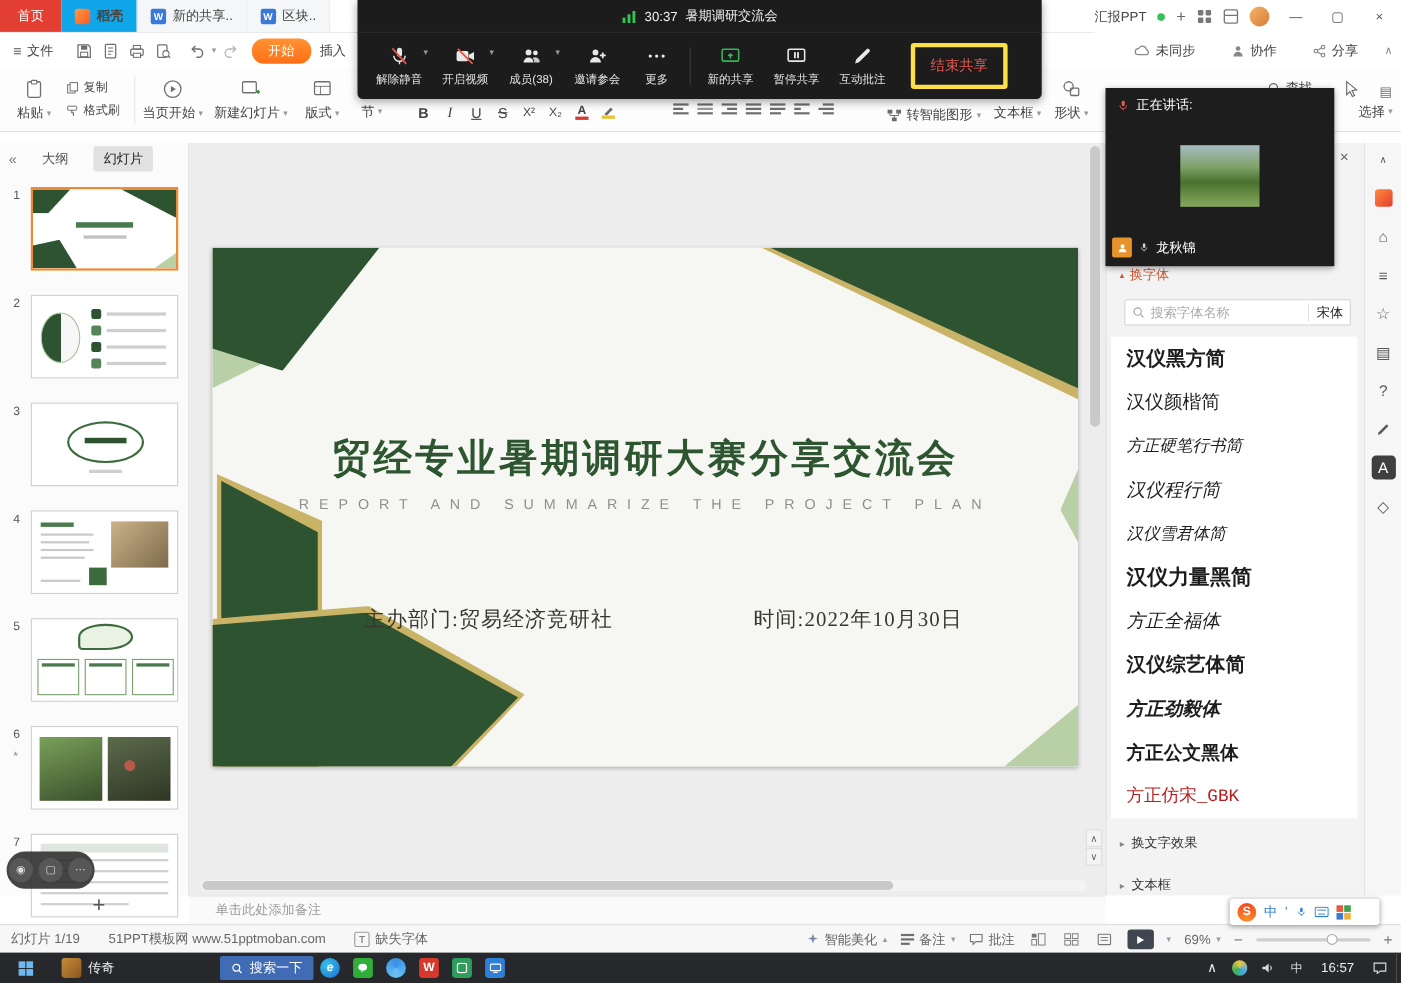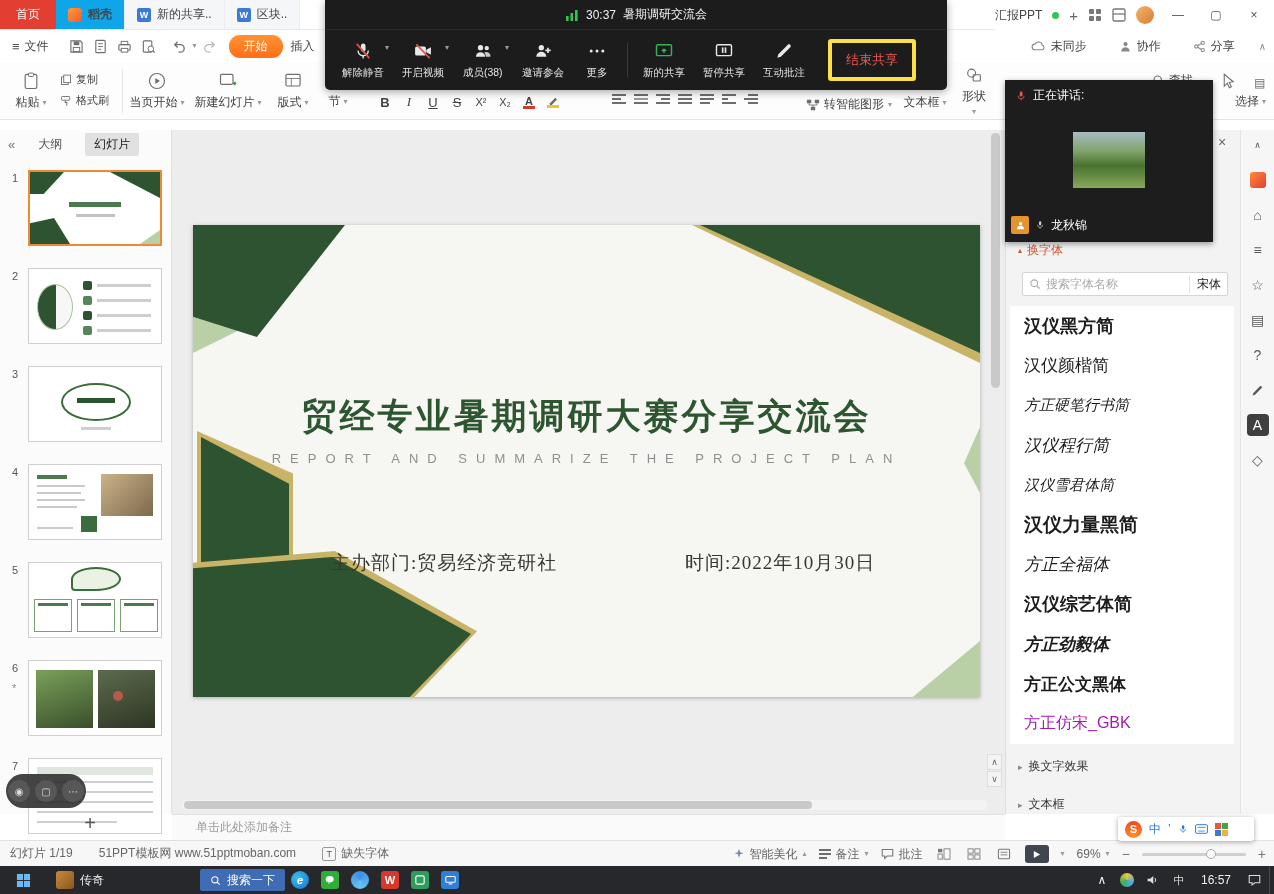--- a/index.html
+++ b/index.html
@@ -85,21 +85,21 @@
   .f1{font-weight:bold;font-size:18px}
   .f2{font-family:"Liberation Serif",serif;font-size:17px}
   .f3{font-family:"Liberation Serif",serif;font-style:italic;font-size:17px}
   .f4{font-family:"Liberation Serif",serif;font-style:italic;font-size:15px}
   .f5{font-style:italic;font-size:15px}
   .f6{font-family:"Liberation Serif",serif;font-style:italic;font-size:17px}
   .f7{font-weight:900;font-size:19px}
   .f8{font-weight:800;font-size:18px}
   .f9{font-family:"Liberation Serif",serif;font-weight:bold;font-style:italic;font-size:17px}
   .f10{font-weight:bold;font-size:17px}
-  .f11{font-family:Liberation Sans, sans-serif;font-size:16px;color:#a21caf}
+  .f11{font-family:Liberation Mono, monospace;font-size:16px;color:#b91c1c}
   .panel-sec { position:absolute; left:12px; display:flex; align-items:center; gap:6px; color:#333; font-size:12px; }
 
   
   #videopanel { position:absolute; left:1005px; top:80px; width:208px; height:162px; background:#1d1d1d; z-index:70; box-shadow:0 2px 6px rgba(0,0,0,.4); }
   #vp-head { display:flex; align-items:center; gap:6px; padding:7px 10px; color:#fff; }
   #vp-video { position:absolute; left:68px; top:52px; width:72px; height:56px; background:linear-gradient(180deg,#a7bcc4 0%,#7fa268 35%,#49722e 60%,#86a95c 100%); }
   #vp-foot { position:absolute; left:0; bottom:8px; display:flex; align-items:center; gap:6px; padding-left:6px; color:#fff; }
   .vp-avatar { width:18px; height:18px; background:#e6932c; border-radius:2px; display:flex; align-items:center; justify-content:center; }
 
   
@@ -413,21 +413,21 @@
       <span class="flex" style="gap:3px;">
           <span>文本框</span>
           <span class="caret">▾</span>
         </span>
     </div>
     <div class="big-btn" style="left:952px;width:44px;">
       <svg width="20" height="20" viewBox="0 0 24 24" fill="none" stroke="#6e6e6e" stroke-width="1.4">
           <circle cx="9" cy="9" r="5"></circle>
           <rect x="11" y="11" width="9" height="8" rx="1"></rect>
         </svg>
-      <span class="flex" style="gap:3px;flex-direction:column;">
+      <span class="flex" style="gap:3px;">
           <span>形状</span>
           <span class="caret">▾</span>
         </span>
     </div>
     <div class="flex" style="position:absolute;left:1152px;top:10px;gap:4px;color:#444;">
       <svg width="13" height="13" viewBox="0 0 16 16">
           <circle cx="7" cy="7" r="4.5" fill="none" stroke="#6e6e6e" stroke-width="1.4"></circle>
           <line x1="10.4" y1="10.4" x2="14" y2="14" stroke="#6e6e6e" stroke-width="1.6"></line>
         </svg>
       <span>查找</span>

